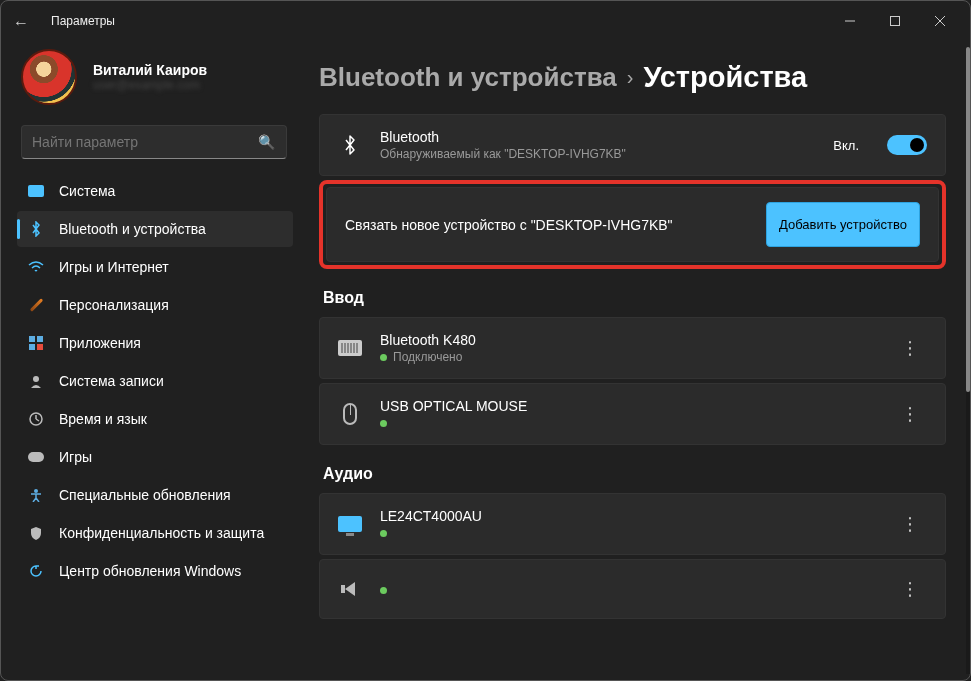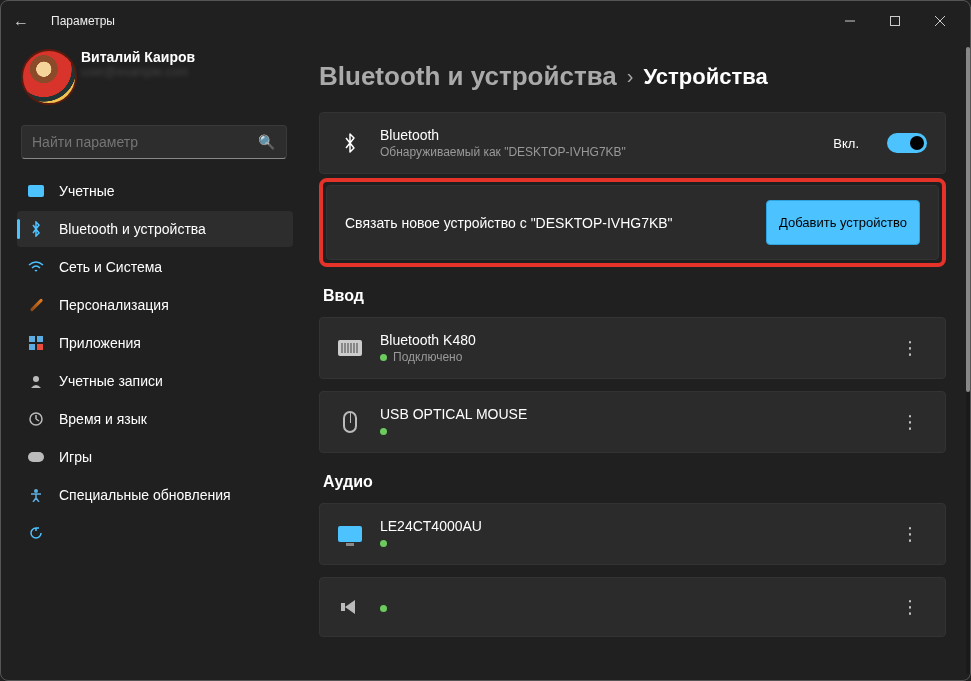--- a/index.html
+++ b/index.html
@@ -5,38 +5,38 @@
 * { margin: 0; padding: 0; box-sizing: border-box; font-family: "Segoe UI", Arial, sans-serif; }
 body { background: #202020; color: #fff; width: 971px; height: 681px; overflow: hidden; border: 1px solid #555; border-radius: 8px; }
 .titlebar { height: 40px; display: flex; align-items: center; padding: 0 8px; }
 .titlebar .back { width: 24px; text-align: center; color: #ccc; cursor: pointer; }
 .titlebar .title { margin-left: 18px; font-size: 12px; color: #eee; }
 .titlebar .spacer { flex: 1; }
 .winbtn { width: 45px; height: 30px; display: flex; align-items: center; justify-content: center; color: #ccc; }
 .winbtn svg { width: 10px; height: 10px; }
 .content { display: flex; height: calc(100% - 40px); }
 .sidebar { width: 300px; padding: 0 8px 0 16px; }
-.profile { display: flex; gap: 4px; padding: 8px 4px 16px 4px; }
+.profile { display: flex; align-items: center; gap: 16px; padding: 8px 4px 16px 4px; }
 .avatar { width: 56px; height: 56px; border-radius: 50%; background: radial-gradient(circle at 40% 35%, #f5d49b 16%, #8b4a2a 17% 30%, #d9342b 31% 60%, #233 61% 70%, #f2c14e 71%); border: 2px solid #5a1a0e; }
 .profile-text .name { font-size: 14px; font-weight: 600; }
 .profile-text .email { font-size: 12px; color: #444; filter: blur(2px); }
 .search { margin: 4px 6px 14px 4px; height: 34px; background: #2d2d2d; border: 1px solid #3a3a3a; border-bottom: 1px solid #888; border-radius: 4px; display: flex; align-items: center; padding: 0 10px; }
 .search input { flex: 1; background: transparent; border: none; outline: none; color: #ccc; font-size: 14px; }
 .search .sicon { color: #ccc; font-size: 14px; }
 .nav { display: flex; flex-direction: column; gap: 2px; margin-top: 6px; }
 .nav-item { display: flex; align-items: center; gap: 14px; height: 36px; padding: 0 10px; border-radius: 4px; font-size: 14px; position: relative; cursor: pointer; }
 .nav-item.active { background: #2d2d2d; }
 .nav-item.active::before { content: ""; position: absolute; left: 0; top: 8px; bottom: 8px; width: 3px; background: #4cc2ff; border-radius: 2px; }
 .nicon { width: 18px; height: 18px; display: flex; align-items: center; justify-content: center; font-size: 14px; }
 .main { flex: 1; padding: 8px 24px 0 18px; overflow-y: auto; position: relative; }
 .bcrumb { display: flex; align-items: center; gap: 10px; margin: 12px 0 20px 0; }
 .bcrumb .parent { font-size: 26px; font-weight: 600; color: #aaa; }
 .bcrumb .sep { font-size: 20px; color: #aaa; }
-.bcrumb .current { font-size: 22px; font-weight: 600; }
-.card { background: #2b2b2b; border: 1px solid #333; border-radius: 4px; display: flex; align-items: center; padding: 14px 18px; margin-bottom: 4px; gap: 18px; margin-top: 12px; }
+.bcrumb .current { font-size: 29px; font-weight: 600; }
+.card { background: #2b2b2b; border: 1px solid #333; border-radius: 4px; display: flex; align-items: center; padding: 14px 18px; margin-bottom: 4px; gap: 18px; }
 .card .cicon { width: 24px; display: flex; justify-content: center; color: #ccc; }
 .card .ctext { flex: 1; }
 .card .ctitle { font-size: 14px; }
 .card .csub { font-size: 12px; color: #999; margin-top: 2px; }
 .toggle-label { font-size: 13px; margin-right: 10px; }
 .toggle { width: 40px; height: 20px; background: #4cc2ff; border-radius: 10px; position: relative; }
 .toggle::after { content: ""; position: absolute; right: 3px; top: 3px; width: 14px; height: 14px; background: #000; border-radius: 50%; }
 .highlight { border: 4px solid #e5332a; border-radius: 8px; padding: 3px; margin-bottom: 4px; }
 .highlight .card { margin: 0; }
 .addbtn { background: #4cc2ff; color: #000; border: none; padding: 14px 12px; border-radius: 4px; font-size: 13px; cursor: pointer; border:1px solid #2da3e0; }
@@ -90,37 +90,37 @@
     </div>
     <div class="search">
       <input placeholder="Найти параметр" style="">
       <span class="sicon">🔍</span>
     </div>
     <div class="nav" id="nav">
         <div class="nav-item">
           <span class="nicon">
             <div style="width:16px;height:12px;background:#4cc2ff;border-radius:2px"></div>
           </span>
-          <span>Учетные</span>
+          <span>Система</span>
         </div>
         <div class="nav-item active">
           <span class="nicon">
             <svg width="12" height="16" viewBox="0 0 12 16">
               <path d="M3 4 L9 12 L6 15 L6 1 L9 4 L3 12" fill="none" stroke="#4cc2ff" stroke-width="1.5"></path>
             </svg>
           </span>
           <span>Bluetooth и устройства</span>
         </div>
         <div class="nav-item">
           <span class="nicon">
             <svg width="16" height="12" viewBox="0 0 16 12">
               <path d="M1 4 Q8 -2 15 4 M4 7 Q8 3 12 7 M7 10 Q8 9 9 10" fill="none" stroke="#4cc2ff" stroke-width="1.5"></path>
             </svg>
           </span>
-          <span>Сеть и Система</span>
+          <span>Игры и Интернет</span>
         </div>
         <div class="nav-item">
           <span class="nicon">
             <div style="width:3px;height:16px;background:linear-gradient(#e67e22,#8b4513);border-radius:2px;transform:rotate(45deg)"></div>
           </span>
           <span>Персонализация</span>
         </div>
         <div class="nav-item">
           <span class="nicon">
             <div style="width:14px;height:14px;display:grid;grid-template:1fr 1fr/1fr 1fr;gap:2px">
@@ -132,21 +132,21 @@
           </span>
           <span>Приложения</span>
         </div>
         <div class="nav-item">
           <span class="nicon">
             <svg width="14" height="14" viewBox="0 0 14 14">
               <circle cx="7" cy="5" r="3" fill="#bbb"></circle>
               <path d="M2 14 Q7 8 12 14" fill="#bbb"></path>
             </svg>
           </span>
-          <span>Учетные записи</span>
+          <span>Система записи</span>
         </div>
         <div class="nav-item">
           <span class="nicon">
             <svg width="14" height="14" viewBox="0 0 14 14">
               <circle cx="7" cy="7" r="6" fill="none" stroke="#bbb" stroke-width="1.5"></circle>
               <path d="M7 7 L7 3 M7 7 L10 9" stroke="#bbb" stroke-width="1.5"></path>
             </svg>
           </span>
           <span>Время и язык</span>
         </div>
@@ -162,24 +162,33 @@
           <span class="nicon">
             <svg width="14" height="14" viewBox="0 0 14 14">
               <circle cx="7" cy="3" r="2" fill="#5dade2"></circle>
               <path d="M2 6 L12 6 M7 6 L7 10 M7 10 L4 14 M7 10 L10 14" stroke="#5dade2" stroke-width="1.5"></path>
             </svg>
           </span>
           <span>Специальные обновления</span>
         </div>
         <div class="nav-item">
           <span class="nicon">
+            <svg width="12" height="14" viewBox="0 0 12 14">
+              <path d="M6 1 L11 3 L11 7 Q11 12 6 14 Q1 12 1 7 L1 3 Z" fill="#bbb"></path>
+            </svg>
+          </span>
+          <span>Конфиденциальность и защита</span>
+        </div>
+        <div class="nav-item">
+          <span class="nicon">
             <svg width="14" height="14" viewBox="0 0 14 14">
               <path d="M12 7 A5 5 0 1 1 7 2 M7 2 L10 2 M7 2 L7 5" fill="none" stroke="#4cc2ff" stroke-width="1.5"></path>
             </svg>
           </span>
+          <span>Центр обновления Windows</span>
         </div>
       </div>
   </div>
 
   <div class="main">
     <div class="bcrumb">
       <span class="parent">Bluetooth и устройства</span>
       <span class="sep">›</span>
       <span class="current">Устройства</span>
     </div>

